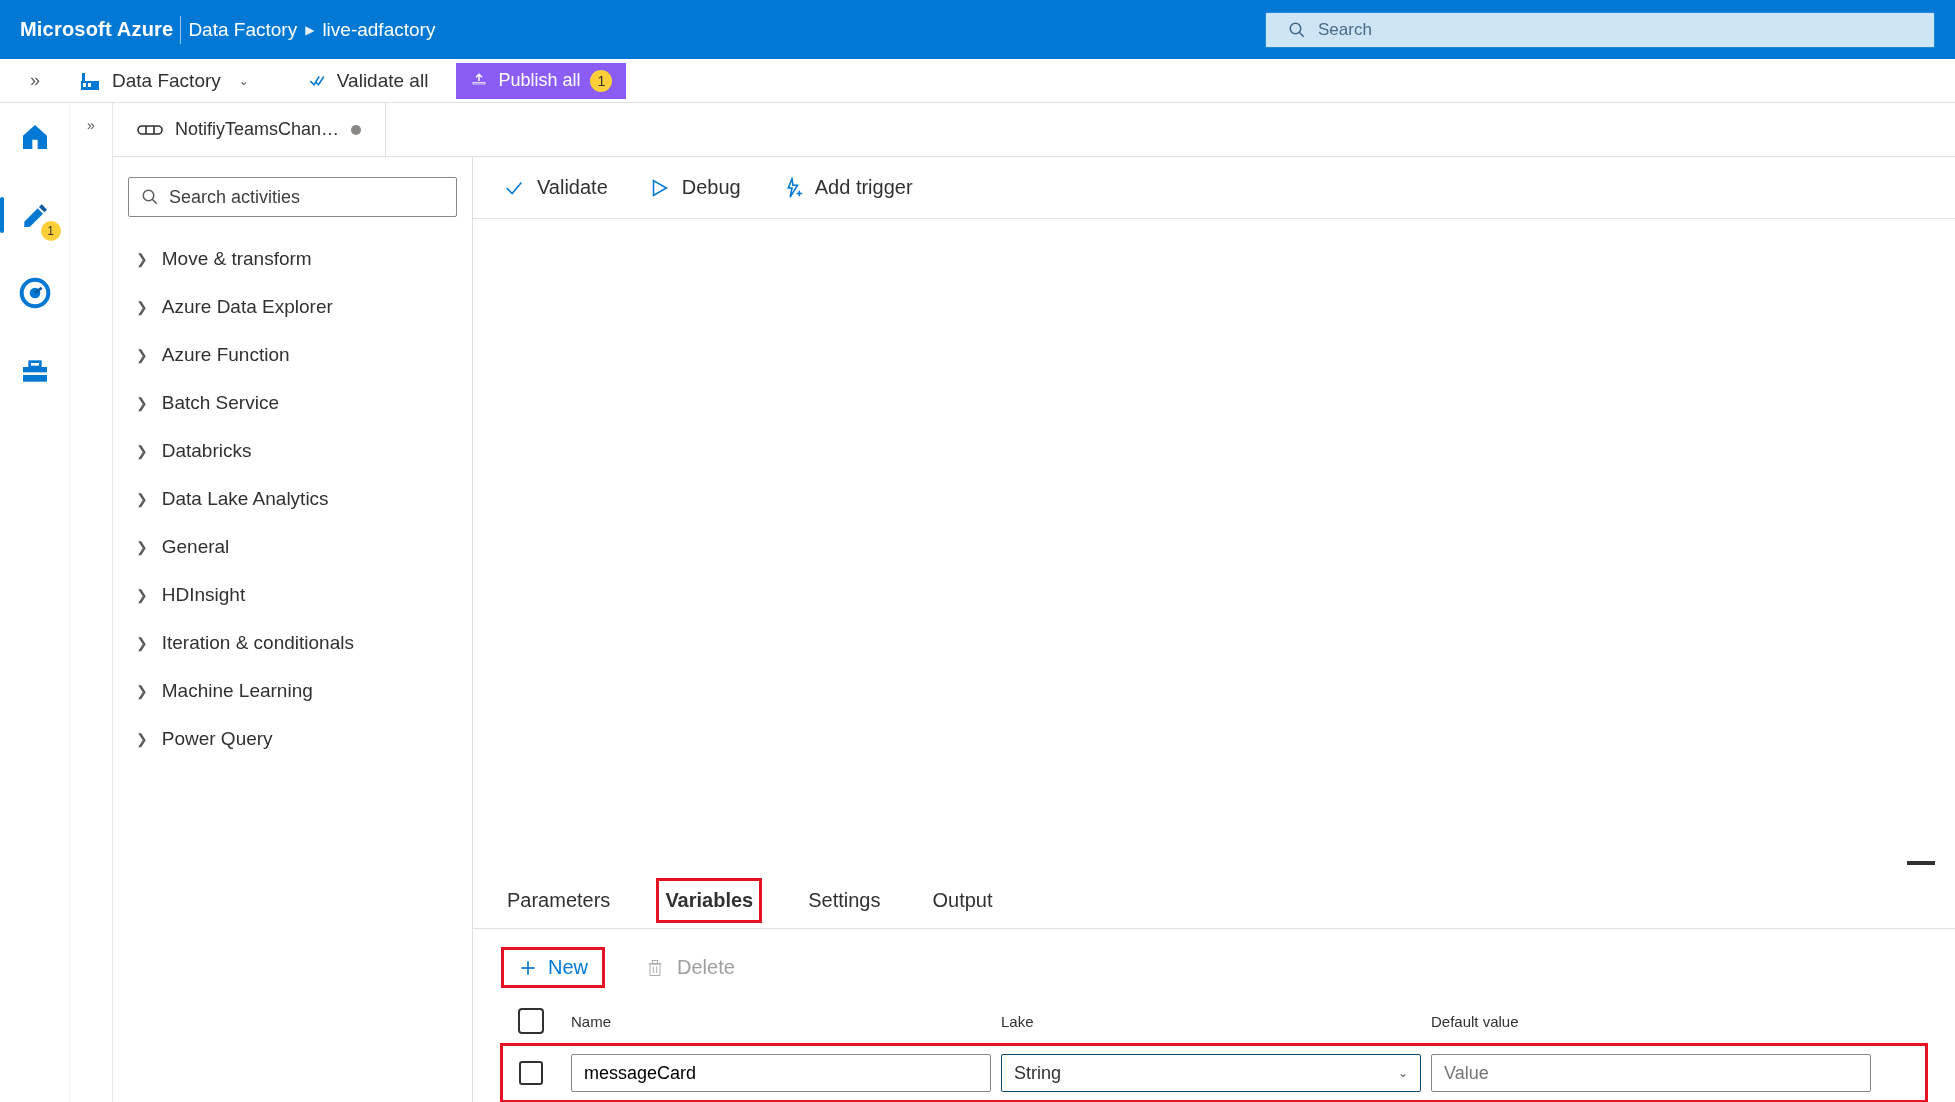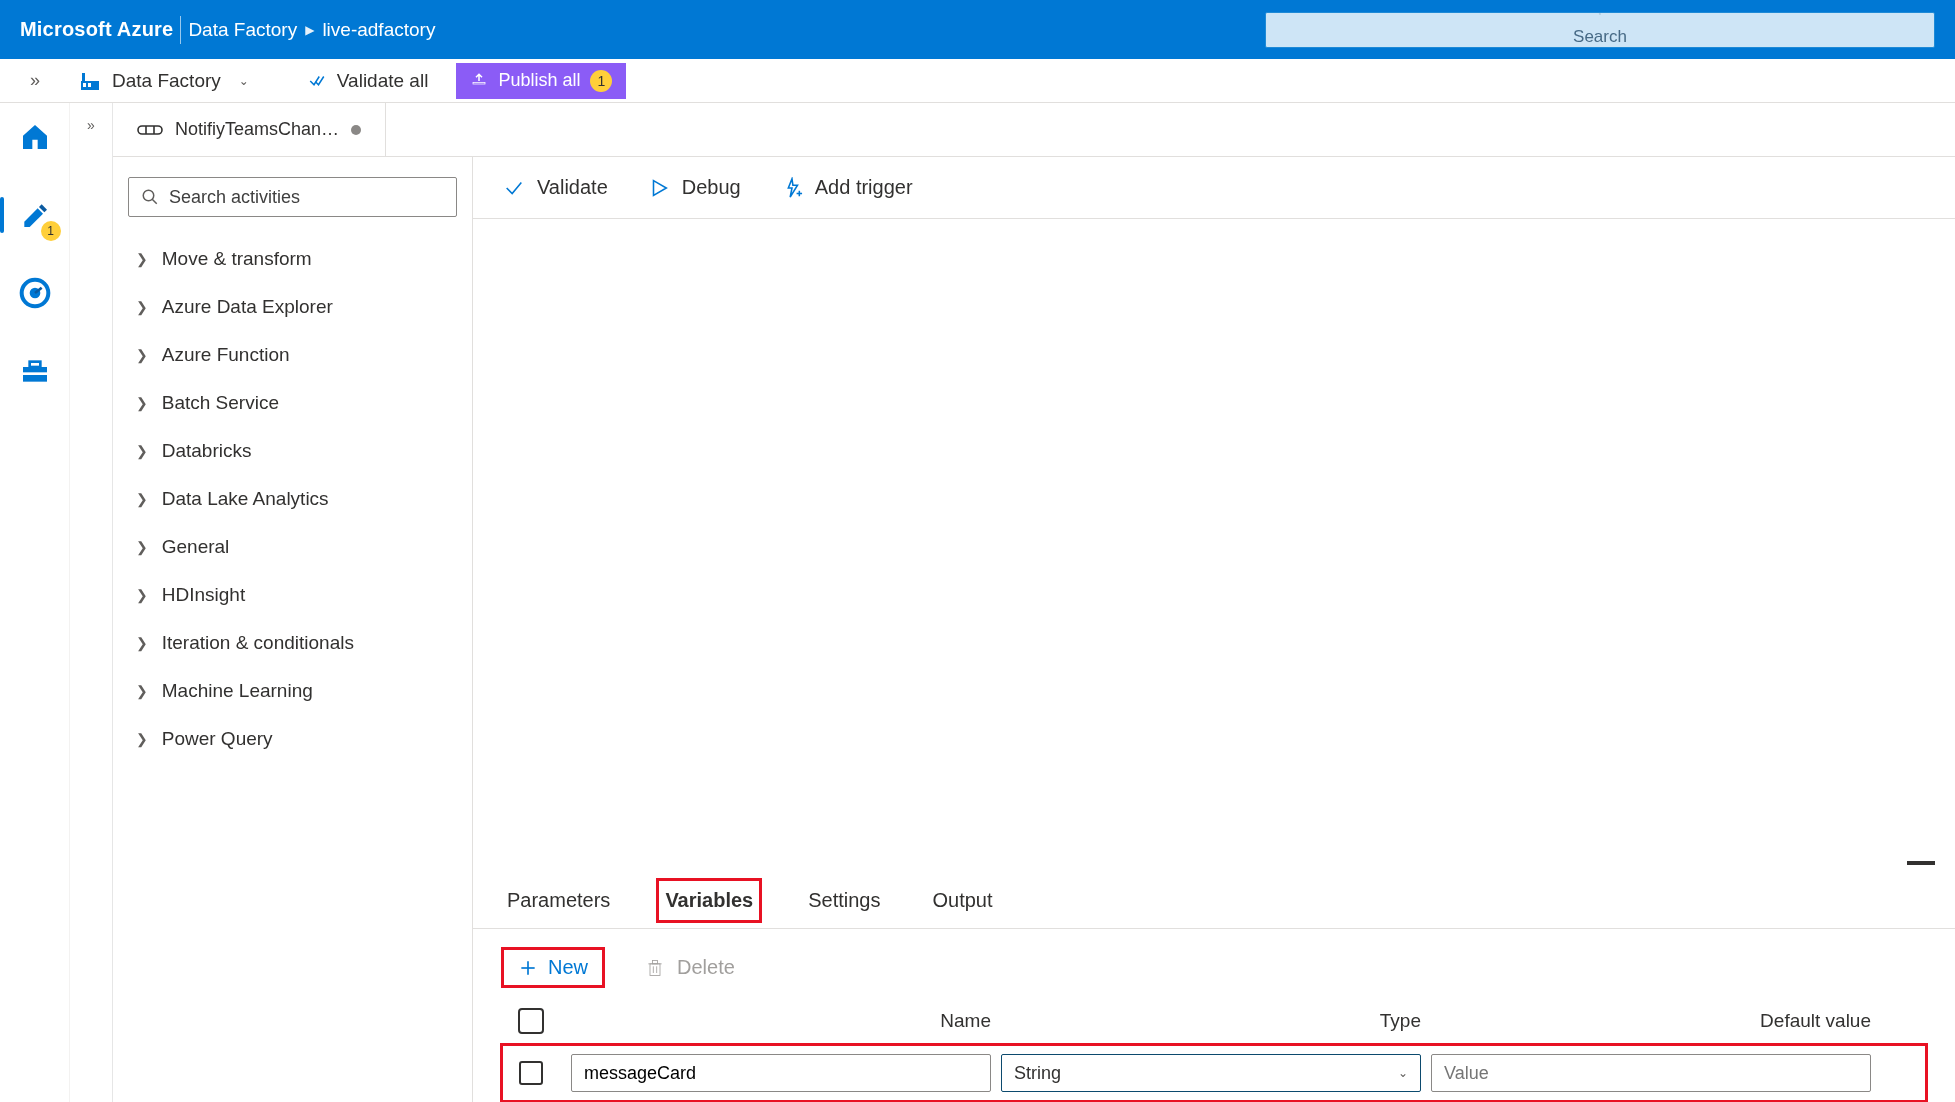--- a/index.html
+++ b/index.html
@@ -5,21 +5,21 @@
   * { box-sizing: border-box; margin: 0; padding: 0; }
   html, body { height: 100%; font-family: "Segoe UI", -apple-system, sans-serif; font-size: 14px; color: #323130; background: #fff; }
   body { width: 1955px; height: 1102px; overflow: hidden; }
 
   
   .top-bar { height: 59px; background: #0078d4; display: flex; align-items: center; color: #fff; padding: 0 20px; gap: 4px; }
   .brand { font-size: 20px; font-weight: 600; letter-spacing: .2px; }
   .bc-sep { width: 1px; height: 28px; background: rgba(255,255,255,.6); margin: 0 3px; }
   .bc-seg { font-size: 19px; }
   .bc-chev { font-size: 12px; opacity: .9; padding: 0 4px; }
-  .search-bar { margin-left: auto; width: 670px; height: 36px; background: #cee5f6; border: 1px solid #1f8ad6; border-radius: 2px; display: flex; align-items: center; padding: 0 0; gap: 12px; color: #476a86; font-size: 17px; flex-direction: column; }
+  .search-bar { margin-left: auto; width: 670px; height: 36px; background: #cee5f6; border: 1px solid #1f8ad6; border-radius: 2px; display: flex; align-items: center; padding: 0 22px; gap: 12px; color: #476a86; font-size: 17px; }
   .search-bar svg { width: 18px; height: 18px; stroke: #3d6885; fill: none; }
 
   
   .toolbar2 { height: 44px; border-bottom: 1px solid #e1dfdd; display: flex; align-items: center; padding-left: 22px; gap: 10px; font-size: 18px; }
   .toolbar2 .expand-btn { font-size: 18px; color: #605e5c; padding: 0 8px; }
   .toolbar2 .df-icon { display: inline-flex; align-items: center; gap: 10px; margin-left: 20px; }
   .toolbar2 .df-icon svg { width: 24px; height: 24px; }
   .toolbar2 .df-label { font-size: 19px; }
   .toolbar2 .chev { font-size: 12px; padding: 0 8px; color: #605e5c; }
   .toolbar2 .vaction { display: flex; align-items: center; gap: 10px; margin-left: 40px; font-size: 19px; }
@@ -79,21 +79,21 @@
   
   .vartools { display:flex; align-items:center; gap: 40px; padding: 18px 28px 10px 28px; font-size:20px; }
   .newbtn { display:flex; align-items:center; gap:10px; color:#0078d4; padding: 6px 14px; }
   .newbtn svg { width:20px; height:20px; stroke:#0078d4; }
   .delbtn { display:flex; align-items:center; gap:12px; color:#a19f9d; }
   .delbtn svg { width:20px; height:20px; stroke:#a19f9d; fill:none;}
 
   
   .vtable { padding: 0 28px; }
   .vhead, .vrow { display:grid; grid-template-columns: 60px 420px 420px 440px; align-items:center; gap: 10px; }
-  .vhead { font-size:19px; padding: 10px 0; text-align: right; }
+  .vhead { font-size:15px; padding: 10px 0; }
   .vhead .chk, .vrow .chk { display:flex; justify-content:center; }
   .chkbox { width:24px; height:24px; border:2px solid #323130; border-radius:3px; background:#fff; }
   .chkbox.big { width:26px; height:26px; border-radius:4px; }
   .vrow { padding: 8px 0; }
   .vrow.red { outline: 3px solid #e81123; outline-offset: -2px; padding: 10px 0;}
   .vrow input[type=text] { height:38px; border:1px solid #8a8886; border-radius:2px; padding:0 12px; font-size:18px; width: 100%; }
   .vrow .select { height:38px; border:1px solid #0c4a6e; border-radius:2px; padding:0 12px; font-size:18px; display:flex; align-items:center; justify-content:space-between; color:#323130; }
   .vrow .select .sc { font-size:12px; color:#605e5c; }
   .placeholder { color:#605e5c; }
 
@@ -303,21 +303,21 @@
             <span>Delete</span>
           </span>
         </div>
 
         <div class="vtable">
           <div class="vhead">
             <span class="chk">
                 <span class="chkbox big"></span>
               </span>
             <span>Name</span>
-            <span>Type</span>
+            <span>Lake</span>
             <span>Default value</span>
           </div>
           <div class="vrow red">
             <span class="chk">
                 <span class="chkbox"></span>
               </span>
             <input type="text" value="messageCard" style="">
             <span class="select">
               <span>String</span>
               <span class="sc">⌄</span>

